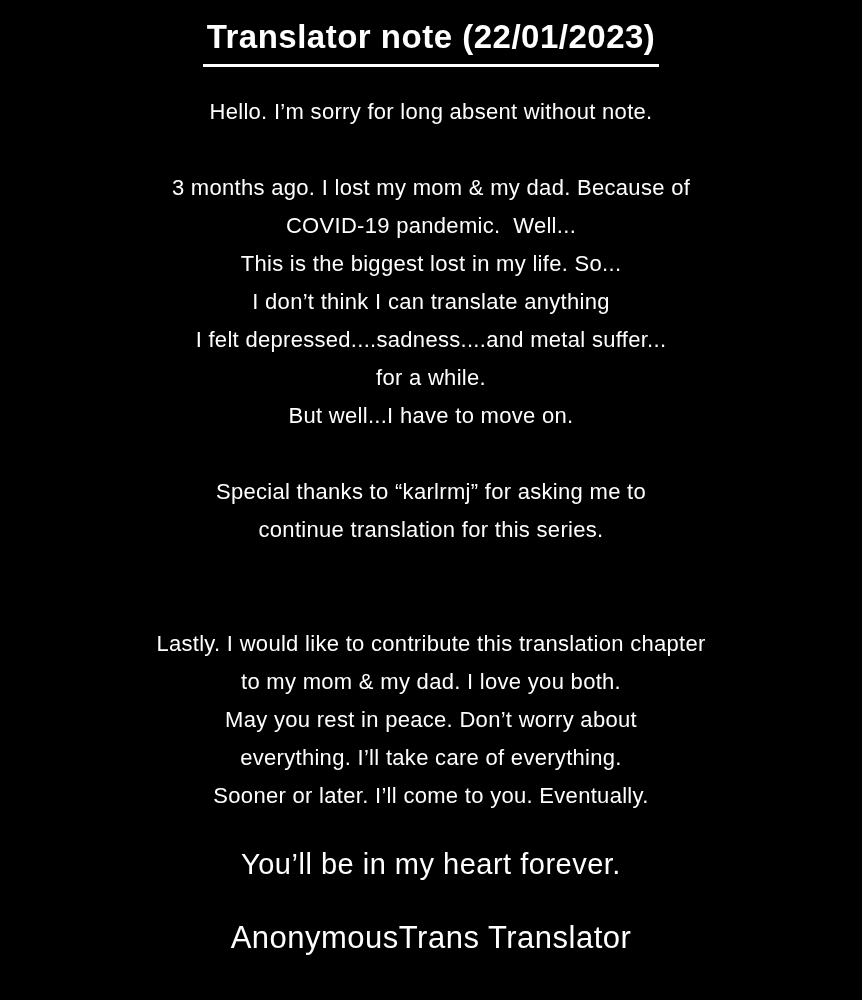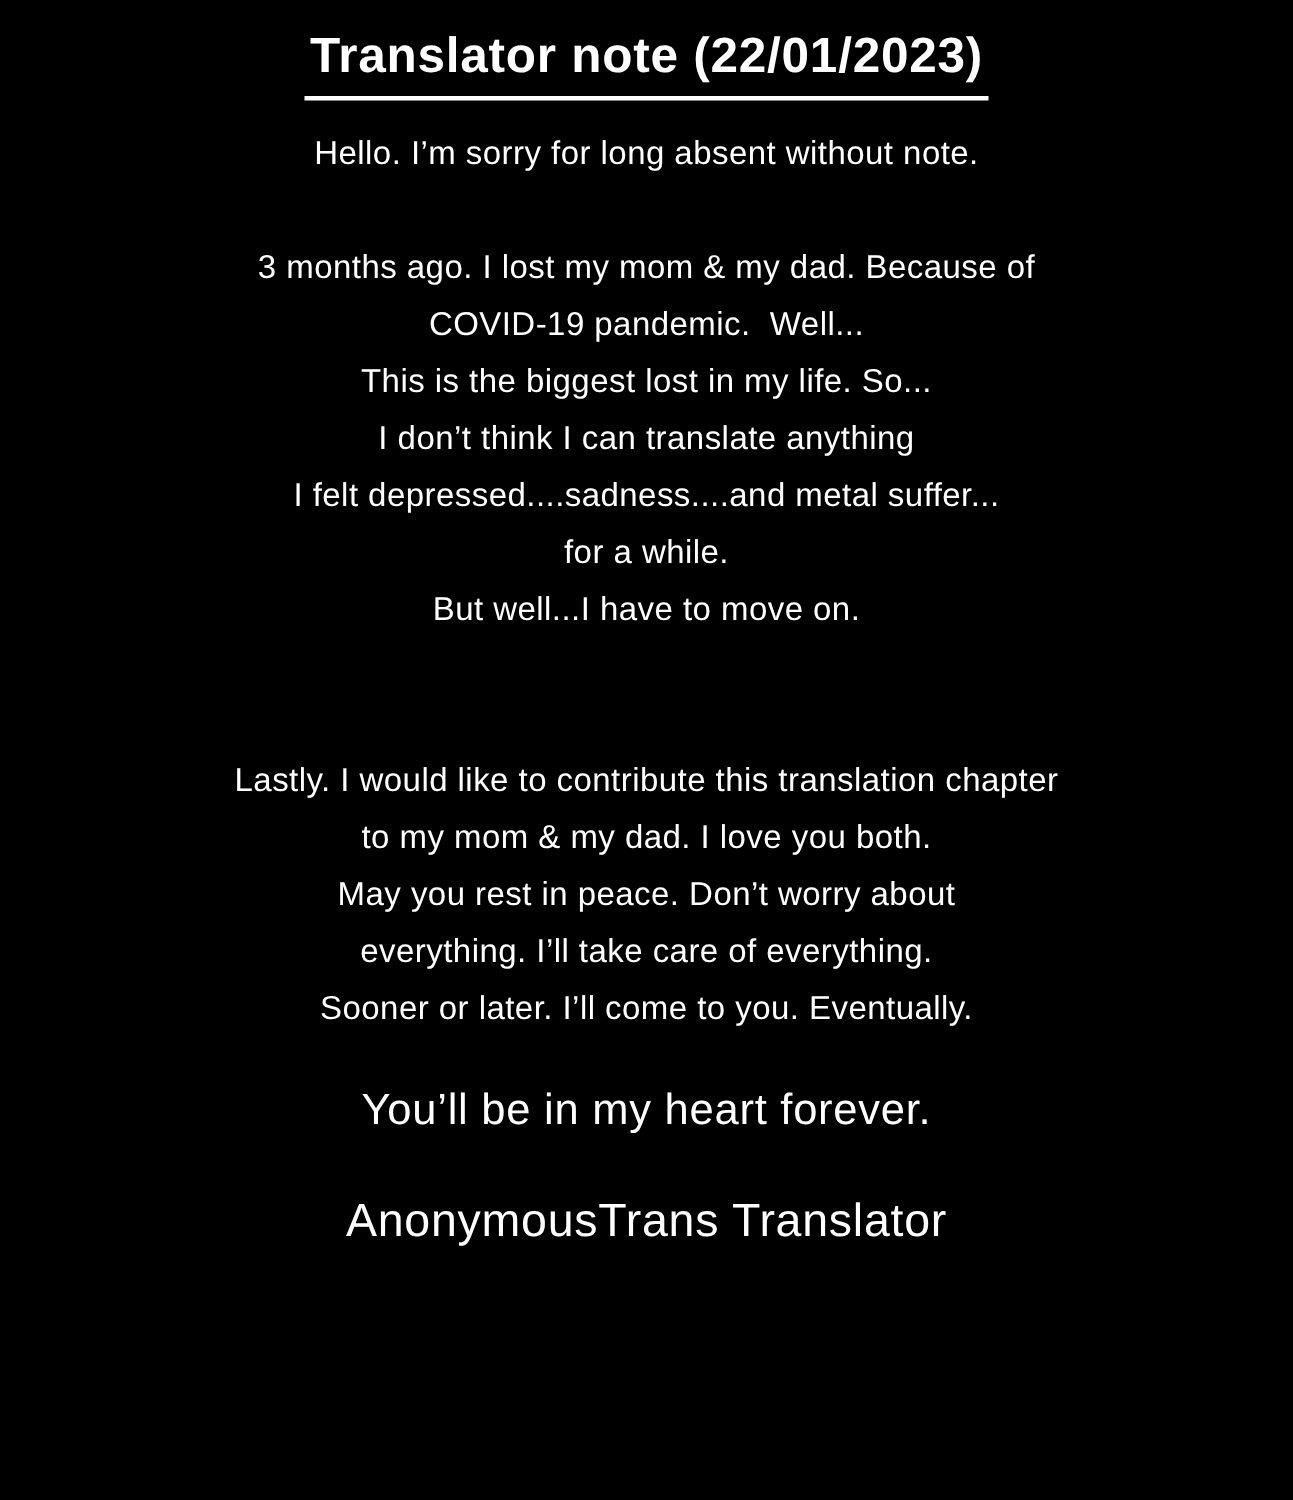--- a/index.html
+++ b/index.html
@@ -33,21 +33,21 @@
     border-bottom: 3px solid #ffffff;
   }
   p {
     margin: 0;
     font-size: 22px;
     line-height: 38px;
     letter-spacing: 0.3px;
     font-weight: 400;
   }
   .lines { white-space: pre-line; }
-  .greeting   { margin-top: 16px; }
+  .greeting   { margin-top: 26px; }
   .loss       { margin-top: 38px; }
   .thanks     { margin-top: 38px; }
   .dedication { margin-top: 76px; }
   .closing {
     margin-top: 26px;
     font-size: 29px;
     line-height: 46px;
     letter-spacing: 0.5px;
   }
   .signature {
@@ -68,20 +68,22 @@
   <p class="greeting">Hello. I’m sorry for long absent without note.</p>
 
   <p class="lines loss">3 months ago. I lost my mom &amp; my dad. Because of
 COVID-19 pandemic.&nbsp; Well...
 This is the biggest lost in my life. So...
 I don’t think I can translate anything
 I felt depressed....sadness....and metal suffer...
 for a while.
 But well...I have to move on.</p>
 
+  <p class="lines thanks">Special thanks to “karlrmj” for asking me to
+continue translation for this series.</p>
 
   <p class="lines dedication">Lastly. I would like to contribute this translation chapter
 to my mom &amp; my dad. I love you both.
 May you rest in peace. Don’t worry about
 everything. I’ll take care of everything.
 Sooner or later. I’ll come to you. Eventually.</p>
 
   <p class="closing">You’ll be in my heart forever.</p>
 
   <p class="signature">AnonymousTrans Translator</p>

